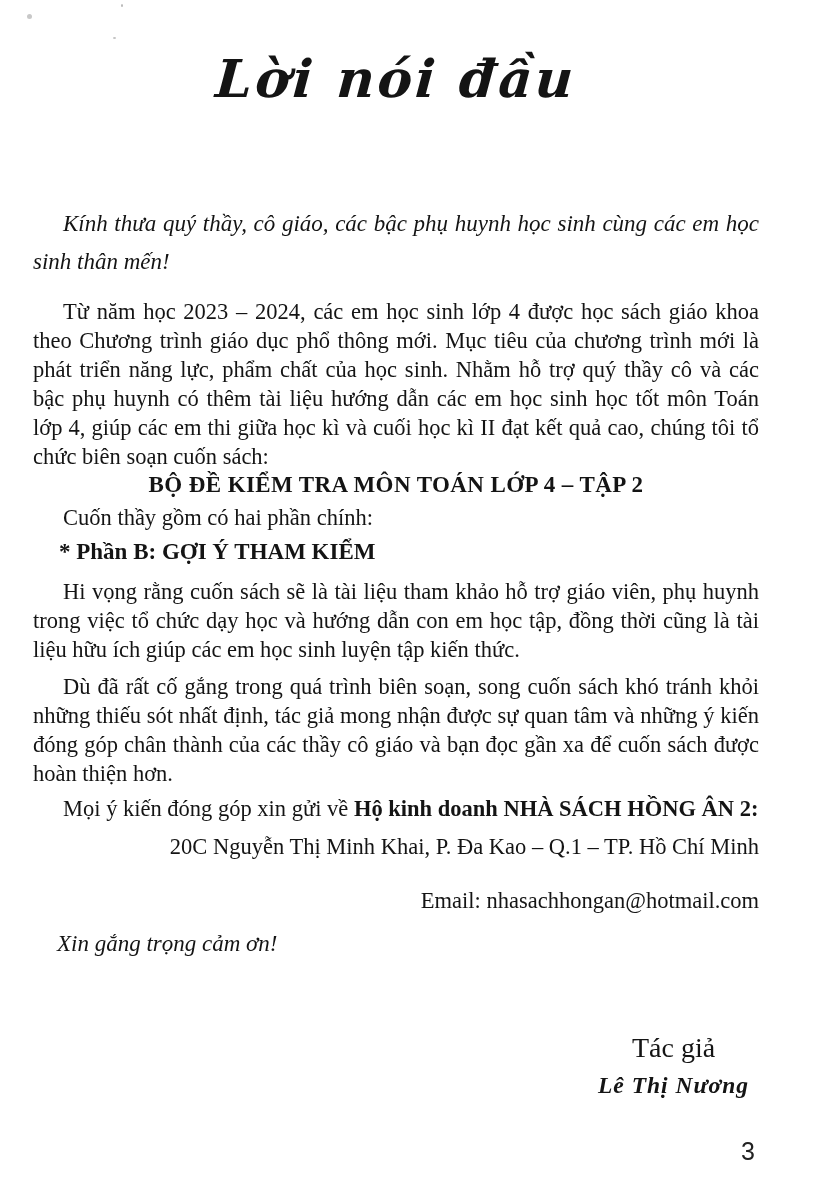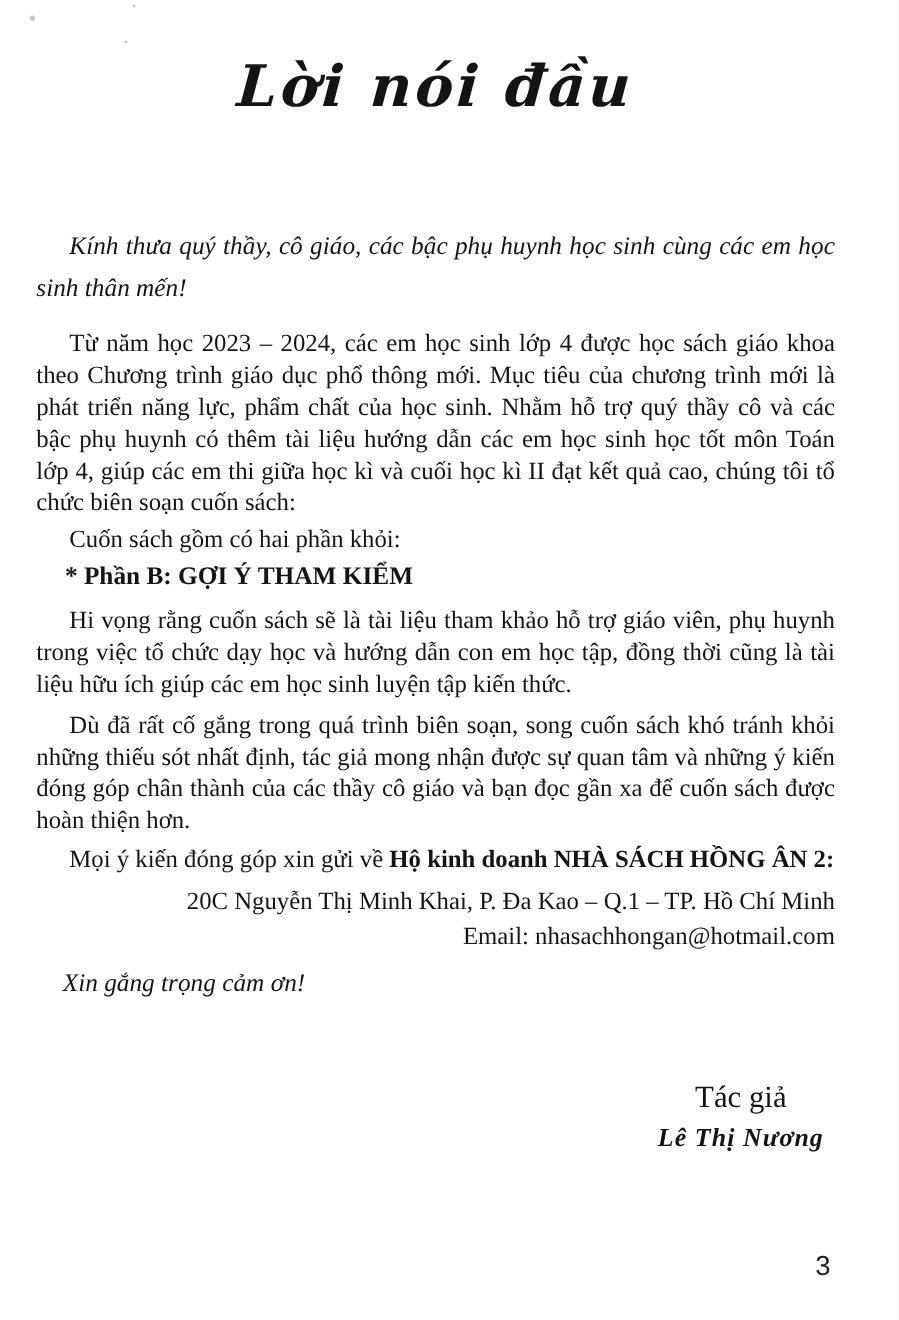--- a/index.html
+++ b/index.html
@@ -57,21 +57,21 @@
     line-height:30px;
     text-indent:26px;
     text-align:left;
   }
   .hope { margin-top:10px; }
   .apology { margin-top:8px; }
   .feedback { margin-top:6px; line-height:30px; }
   .feedback .hl { font-weight:bold; }
   .centered { text-align:right; text-indent:0; }
   .address { margin-top:8px; line-height:30px; }
-  .email { margin-top:2px; line-height:30px; }
+  .email { margin-top:24px; line-height:30px; }
   .thanks {
     margin-top:12px;
     font-style:italic;
     font-size:23px;
     line-height:32px;
     text-indent:24px;
     text-align:left;
   }
   .signature {
     margin:72px 10px 0 auto;
@@ -108,22 +108,23 @@
   <span class="speck s3"></span>
 
   <div class="content">
 
     <h1 class="doc-title">Lời nói đầu</h1>
 
     <p class="para greeting">Kính thưa quý thầy, cô giáo, các bậc phụ huynh học sinh cùng các em học sinh thân mến!</p>
 
     <p class="para intro">Từ năm học 2023 – 2024, các em học sinh lớp 4 được học sách giáo khoa theo Chương trình giáo dục phổ thông mới. Mục tiêu của chương trình mới là phát triển năng lực, phẩm chất của học sinh. Nhằm hỗ trợ quý thầy cô và các bậc phụ huynh có thêm tài liệu hướng dẫn các em học sinh học tốt môn Toán lớp 4, giúp các em thi giữa học kì và cuối học kì II đạt kết quả cao, chúng tôi tổ chức biên soạn cuốn sách:</p>
 
+    <p class="para book-title">BỘ ĐỀ KIỂM TRA MÔN TOÁN LỚP 4 – TẬP 2</p>
 
-    <p class="para contents-intro">Cuốn sách gồm có hai phần khỏi:</p>
+    <p class="para contents-intro">Cuốn thầy gồm có hai phần chính:</p>
 
 
     <p class="para part-item">* Phần B: GỢI Ý THAM KIỂM</p>
 
     <p class="para hope">Hi vọng rằng cuốn sách sẽ là tài liệu tham khảo hỗ trợ giáo viên, phụ huynh trong việc tổ chức dạy học và hướng dẫn con em học tập, đồng thời cũng là tài liệu hữu ích giúp các em học sinh luyện tập kiến thức.</p>
 
     <p class="para apology">Dù đã rất cố gắng trong quá trình biên soạn, song cuốn sách khó tránh khỏi những thiếu sót nhất định, tác giả mong nhận được sự quan tâm và những ý kiến đóng góp chân thành của các thầy cô giáo và bạn đọc gần xa để cuốn sách được hoàn thiện hơn.</p>
 
     <p class="para feedback"><span>Mọi ý kiến đóng góp xin gửi về </span><span class="hl">Hộ kinh doanh NHÀ SÁCH HỒNG ÂN 2:</span></p>
 

